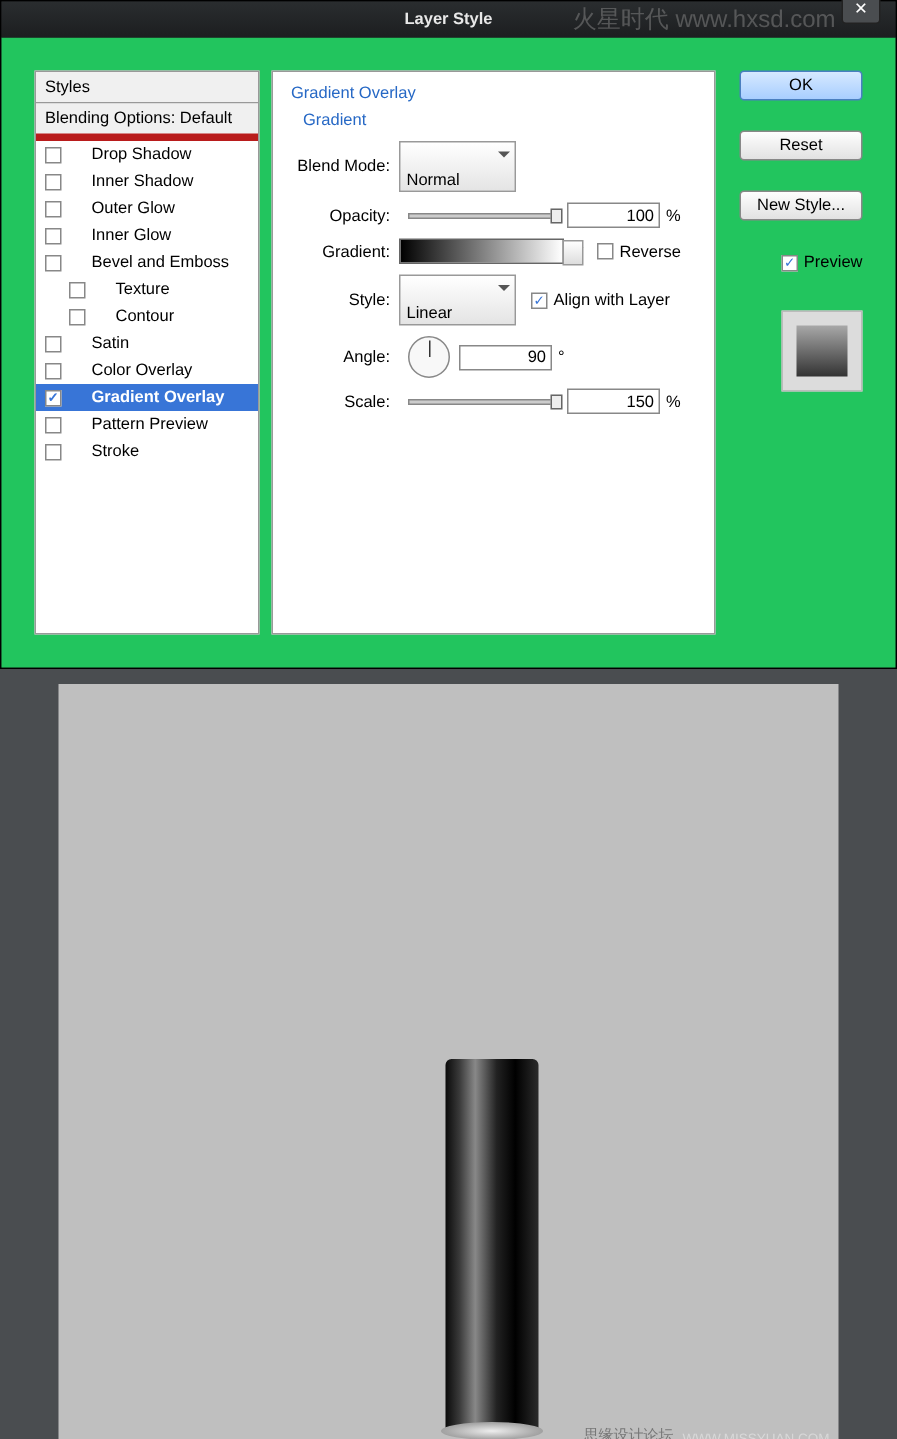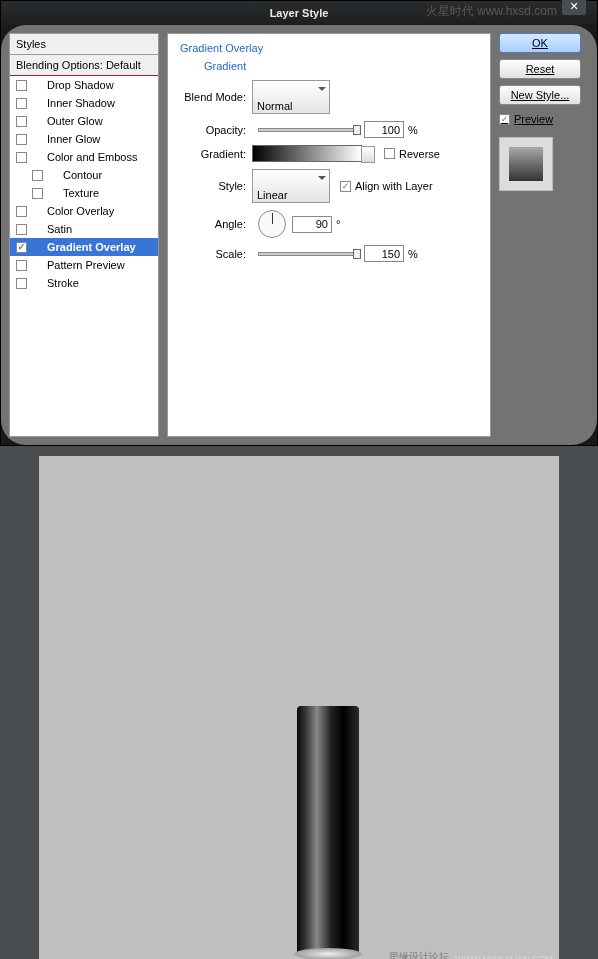--- a/index.html
+++ b/index.html
@@ -2,53 +2,53 @@
 <html><head>
 <meta charset="utf-8">
 <style>
 * { box-sizing: border-box; margin: 0; padding: 0; font-family: Tahoma, Arial, sans-serif; font-size: 11px; }
 body { background: #222528; width: 598px; }
 
 .dialog { background: #18191a; border: 1px solid #000; width: 598px; }
 .titlebar { background: linear-gradient(#2a2d2f, #1c1e20); color: #e8e8e8; padding: 4px 1px; display: flex; justify-content: center; align-items: center; height: 24px; position: relative; }
 .titlebar-title { font-weight: bold; }
 .close-btn { position: absolute; right: 10px; top: -3px; width: 26px; height: 18px; background: #4a4d50; border: 1px solid #222; border-radius: 0 0 3px 3px; color: #fff; text-align: center; line-height: 14px; cursor: pointer; }
-.watermark-top { position: absolute; right: 40px; top: 2px; color: #888; font-size: 12px; opacity: .5; }
-
-.dialog-body { background: #737373; padding: 8px; display: flex; gap: 8px; min-height: 420px; border-radius: 25px; }
+.watermark-top { position: absolute; right: 40px; top: 2px; color: #888; font-size: 16px; opacity: .5; }
+
+.dialog-body { background: #22c55e; padding: 22px; display: flex; gap: 8px; min-height: 420px; }
 
 .styles-panel { width: 150px; border: 1px solid #999; background: #fff; display: flex; flex-direction: column; }
 .styles-header { border-bottom: 1px solid #999; padding: 4px 6px; background: #f0f0f0; }
-.styles-header2 { border-bottom: 1px solid #b91c1c; padding: 4px 6px; background: #f0f0f0; }
+.styles-header2 { border-bottom: 5px solid #b91c1c; padding: 4px 6px; background: #f0f0f0; }
 .styles-list { flex: 1; }
 .style-item { padding: 3px 6px; display: flex; align-items: center; gap: 20px; cursor: pointer; }
 .style-item.indent { padding-left: 22px; }
 .style-item.selected { background: #3875d7; color: #fff; font-weight: bold; }
 .checkbox { width: 11px; height: 11px; border: 1px solid #888; background: #fff; display: inline-flex; align-items: center; justify-content: center; }
 .checkbox.checked::after { content: "✓"; font-size: 9px; color: #3875d7; }
 .style-item.selected .checkbox.checked::after { color: #3875d7; }
 
 .options-panel { flex: 1; border: 1px solid #999; background: #fff; padding: 8px 12px; }
 .section-title { color: #2668c5; font-weight: normal; margin-bottom: 6px; }
-.subsection-title { color: #2668c5; margin-left: 24px; margin-bottom: 8px; }
+.subsection-title { color: #2668c5; margin-left: 8px; margin-bottom: 8px; }
 .option-row { display: flex; align-items: center; margin-bottom: 7px; }
 .option-label { width: 72px; text-align: right; padding-right: 6px; }
 .select { border: 1px solid #999; background: linear-gradient(#fff,#e4e4e4); height: 34px; padding: 1px 14px 1px 4px; position: relative; display: inline-flex; align-items: flex-end; min-width: 78px; }
 .select::after { content: ""; position: absolute; right: 3px; top: 6px; border: 4px solid transparent; border-top-color: #555; }
 .slider { width: 100px; height: 4px; background: #ccc; border: 1px solid #888; position: relative; margin: 0 6px; }
 .slider-thumb { position: absolute; width: 8px; height: 10px; background: #eee; border: 1px solid #666; top: -4px; transform: translateX(-50%); }
-.num-input { width: 40px; height: 17px; border: 1px solid #888; background: #fff; padding: 0 3px; text-align: right; }
+.num-input { width: 62px; height: 17px; border: 1px solid #888; background: #fff; padding: 0 3px; text-align: right; }
 .unit { margin-left: 4px; }
 .gradient-swatch { width: 110px; height: 17px; border: 1px solid #666; background: linear-gradient(to right, #000, #fff); display: inline-block; position: relative; }
 .gradient-swatch::after { content: ""; position: absolute; right: -14px; top: 0; width: 12px; height: 15px; border: 1px solid #999; background: linear-gradient(#fff,#ddd); }
 .gradient-swatch-btn { position: absolute; right: -14px; top: 5px; border: 4px solid transparent; border-top-color: #555; }
 .angle-dial { width: 28px; height: 28px; border: 1px solid #888; border-radius: 50%; background: #f8f8f8; position: relative; display: inline-block; vertical-align: middle; margin: 0 6px; }
 .angle-hand { position: absolute; left: 50%; bottom: 50%; width: 1px; height: 11px; background: #333; transform-origin: bottom center; }
 
-.right-panel { width: 90px; display: flex; flex-direction: column; gap: 6px; align-items: flex-start; text-decoration: underline; }
+.right-panel { width: 90px; display: flex; flex-direction: column; gap: 20px; align-items: flex-end; }
 .btn { width: 82px; height: 20px; border: 1px solid #888; border-radius: 3px; background: linear-gradient(#fefefe,#e2e2e2); cursor: pointer; }
 .btn.primary { background: linear-gradient(#d6e9ff,#a8ceff); border-color: #4a7fc0; }
 .preview-check { display: flex; align-items: center; gap: 4px; margin-top: 2px; }
 .preview-swatch { width: 54px; height: 54px; border: 1px solid #bbb; background: #dcdcdc; margin-top: 6px; display: flex; align-items: center; justify-content: center; }
 .preview-inner { width: 34px; height: 34px; background: linear-gradient(#a8a8a8,#333); }
 
 .canvas-area { background: #4a4d50; padding: 10px 12px 0; }
 .canvas { background: #bfbfbf; width: 520px; height: 512px; margin: 0 auto; position: relative; overflow: hidden; }
 .cylinder { position: absolute; left: 258px; top: 250px; width: 62px; height: 246px; background: linear-gradient(to right, #0a0a0a 0%, #3a3a3a 15%, #888 32%, #222 55%, #000 75%, #2b2b2b 100%); border-radius: 4px 4px 0 0; }
 .cylinder::after { content: ""; position: absolute; bottom: -8px; left: -3px; width: 68px; height: 12px; background: radial-gradient(ellipse at center, #eee 0%, #aaa 60%, #888 100%); border-radius: 50%; }
@@ -84,37 +84,37 @@
         <div class="style-item">
             <span class="checkbox"></span>
             <span>Outer Glow</span>
           </div>
         <div class="style-item">
             <span class="checkbox"></span>
             <span>Inner Glow</span>
           </div>
         <div class="style-item">
             <span class="checkbox"></span>
-            <span>Color and Emboss</span>
+            <span>Bevel and Emboss</span>
           </div>
         <div class="style-item indent">
             <span class="checkbox"></span>
+            <span>Texture</span>
+          </div>
+        <div class="style-item indent">
+            <span class="checkbox"></span>
             <span>Contour</span>
           </div>
-        <div class="style-item indent">
-            <span class="checkbox"></span>
-            <span>Texture</span>
+        <div class="style-item">
+            <span class="checkbox"></span>
+            <span>Satin</span>
           </div>
         <div class="style-item">
             <span class="checkbox"></span>
             <span>Color Overlay</span>
-          </div>
-        <div class="style-item">
-            <span class="checkbox"></span>
-            <span>Satin</span>
           </div>
         <div class="style-item selected">
             <span class="checkbox checked"></span>
             <span>Gradient Overlay</span>
           </div>
         <div class="style-item">
             <span class="checkbox"></span>
             <span>Pattern Preview</span>
           </div>
         <div class="style-item">

